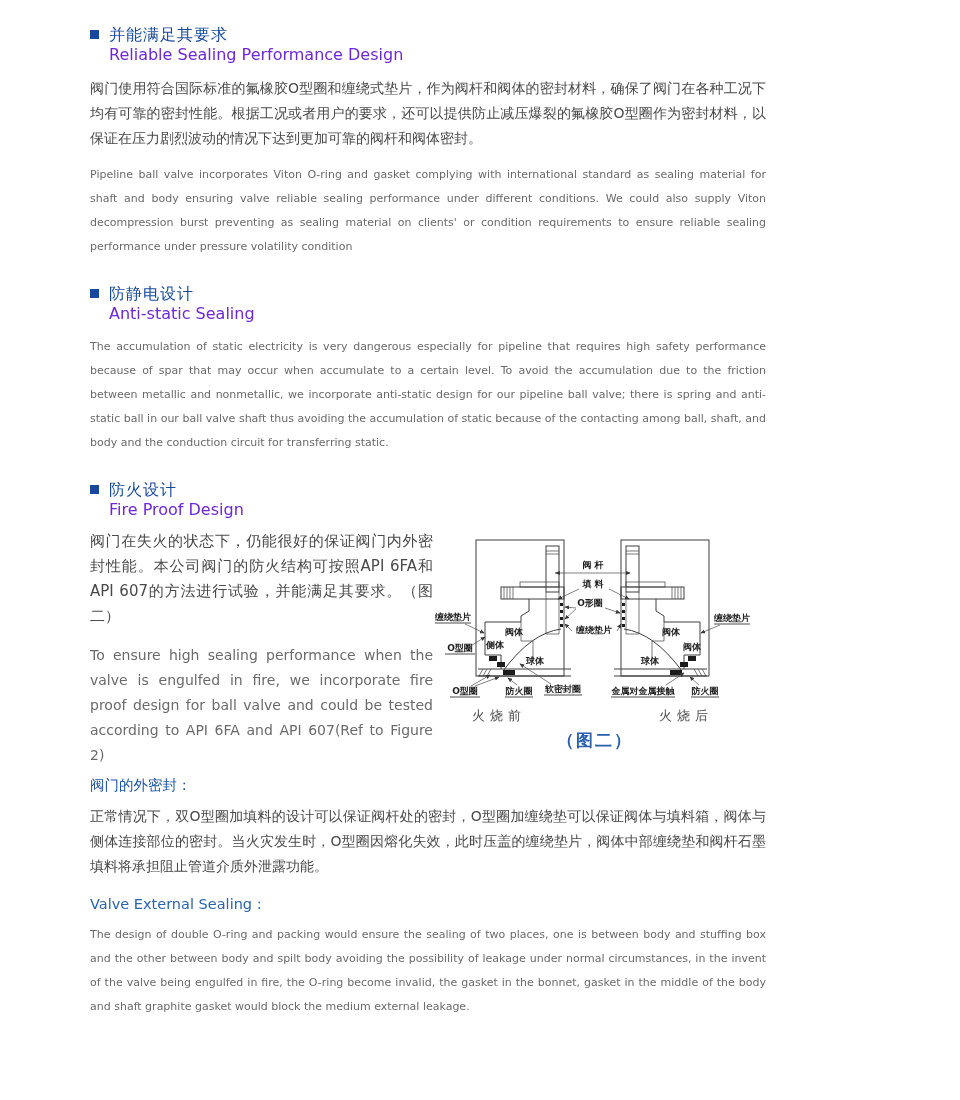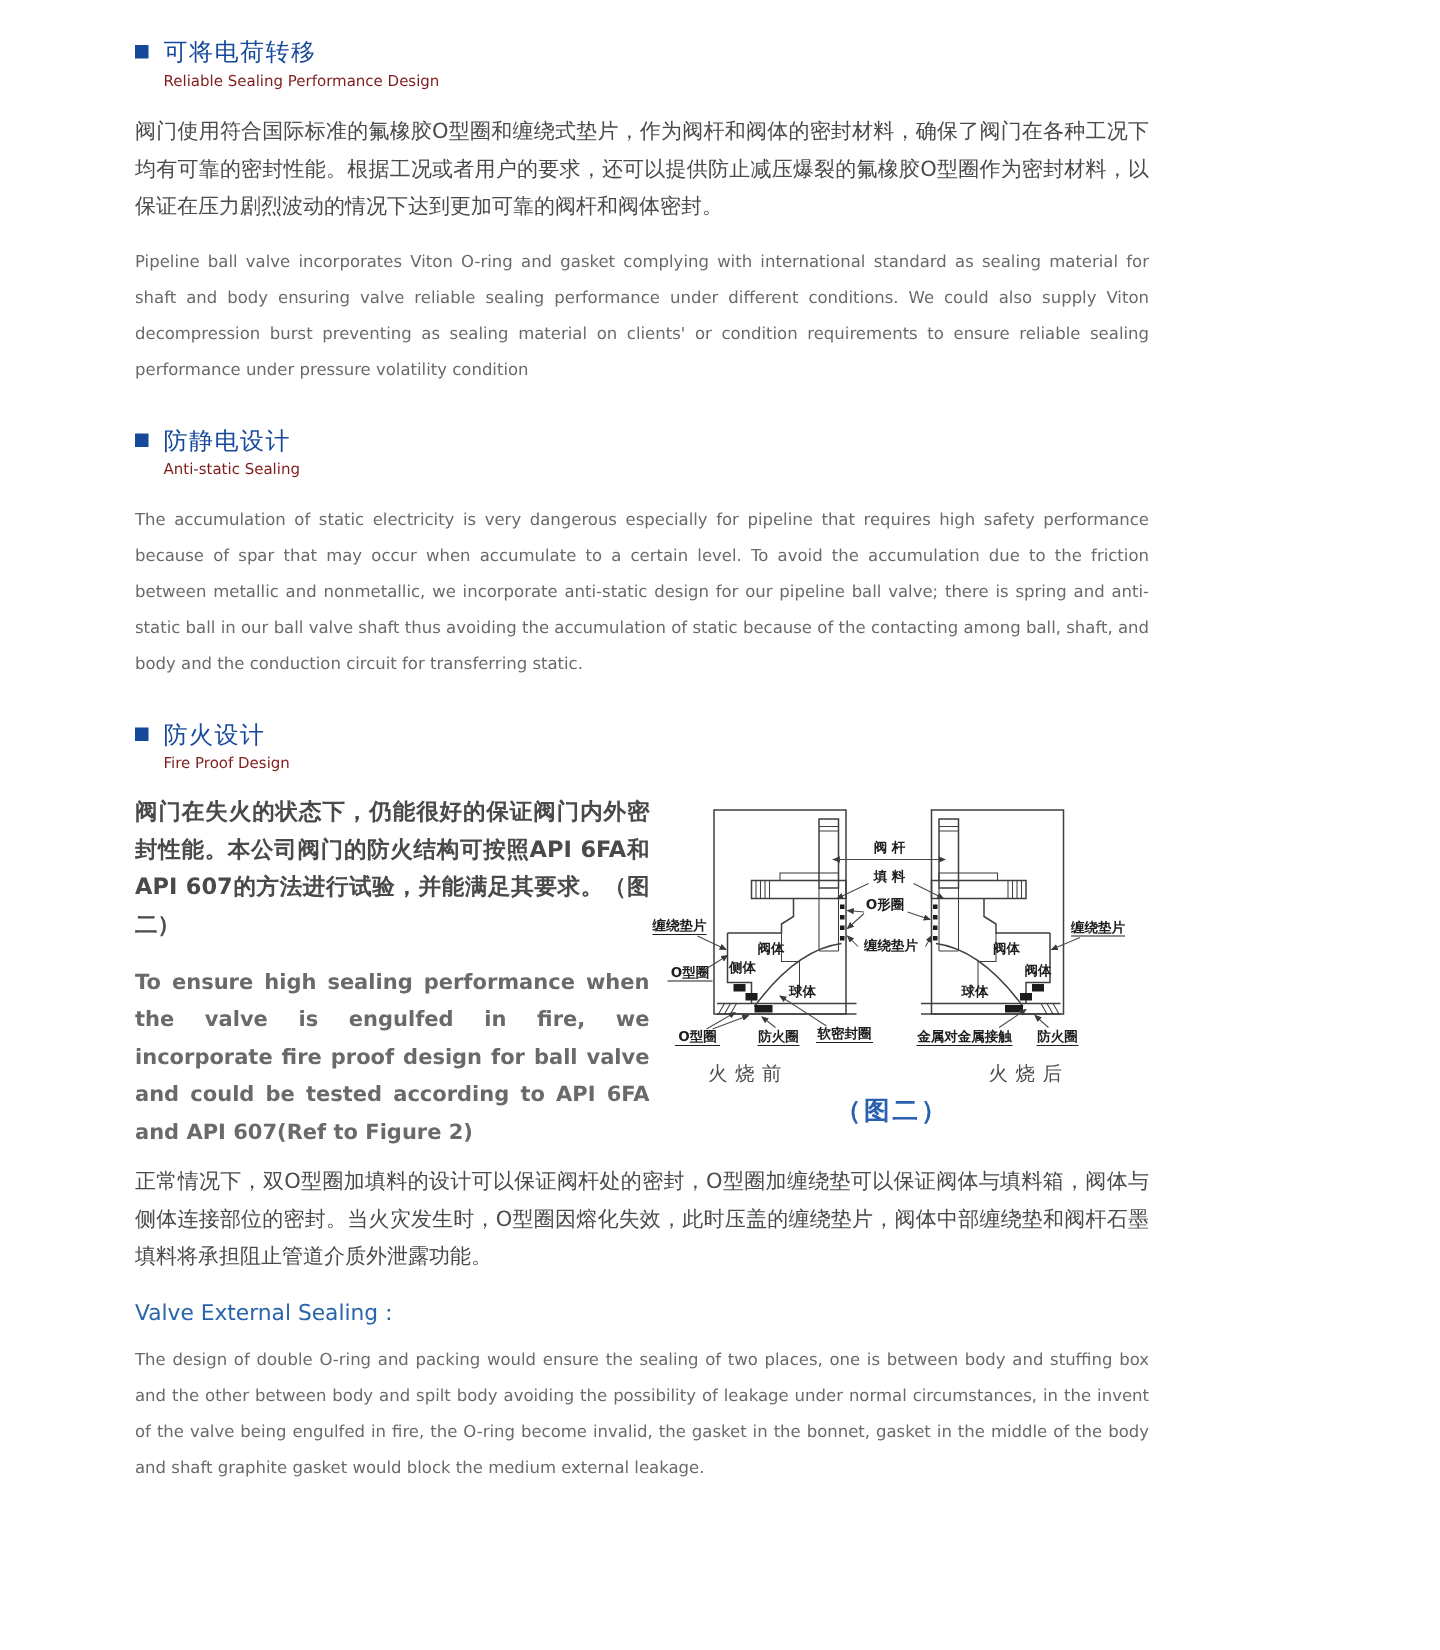--- a/index.html
+++ b/index.html
@@ -27,44 +27,44 @@
     width: 9px; height: 9px;
     background: #17499b;
   }
   .title-zh {
     font-size: 16px;
     line-height: 21px;
     color: #17499b;
     letter-spacing: 1px;
   }
   .subtitle-en {
-    font-size: 10px;
+    font-size: 16px;
     line-height: 19px;
-    color: #7f1d1d;
+    color: #6d28d9;
   }
   .para-zh {
     margin: 12px 0 0 0;
     font-size: 14px;
     line-height: 25px;
     color: #4a4a4a;
     text-align: justify;
   }
   .para-en {
     margin: 12px 0 0 0;
     font-size: 11px;
     line-height: 24px;
     color: #6a6a6a;
     text-align: justify;
   }
   .fire-cols {
     display: flex;
     align-items: flex-start;
     margin-top: 10px;
   }
-  .fire-left { width: 343px; flex: none; font-weight: bold; }
+  .fire-left { width: 343px; flex: none; }
   .fire-left .para-zh { margin-top: 0; font-size: 15px; line-height: 25px; }
   .fire-left .para-en { margin-top: 14px; font-size: 14px; line-height: 25px; }
   .fire-right { width: 333px; flex: none; margin-left: 0; }
   .blue-heading-zh {
     margin-top: 6px;
     font-size: 14.5px;
     line-height: 22px;
     color: #1d55a3;
   }
   .blue-heading-en {
@@ -104,21 +104,21 @@
 </style>
 </head>
 <body>
 
 <div class="page">
   <div class="content">
 
     <div class="section">
       <div class="sec-head">
         <div class="bullet"></div>
-        <div class="title-zh">可将电荷转移</div>
+        <div class="title-zh">并能满足其要求</div>
         <div class="subtitle-en">Reliable Sealing Performance Design</div>
       </div>
       <p class="para-zh">阀门使用符合国际标准的氟橡胶O型圈和缠绕式垫片，作为阀杆和阀体的密封材料，确保了阀门在各种工况下均有可靠的密封性能。根据工况或者用户的要求，还可以提供防止减压爆裂的氟橡胶O型圈作为密封材料，以保证在压力剧烈波动的情况下达到更加可靠的阀杆和阀体密封。</p>
       <p class="para-en">Pipeline ball valve incorporates Viton O-ring and gasket complying with international standard as sealing material for shaft and body ensuring valve reliable sealing performance under different conditions. We could also supply Viton decompression burst preventing as sealing material on clients' or condition requirements to ensure reliable sealing performance under pressure volatility condition</p>
     </div>
 
     <div class="section">
       <div class="sec-head">
         <div class="bullet"></div>
         <div class="title-zh">防静电设计</div>
@@ -284,19 +284,20 @@
 
             <text class="cap" x="66" y="191" text-anchor="middle">火烧前</text>
             <text class="cap" x="253" y="191" text-anchor="middle">火烧后</text>
             <text class="figlbl" x="162" y="217" text-anchor="middle">（图二）</text>
           </svg>
         </div>
       </div>
     </div>
 
     <div class="section" style="margin-top:4px;">
+      <div class="blue-heading-zh">阀门的外密封：</div>
       <p class="para-zh ext-para-zh">正常情况下，双O型圈加填料的设计可以保证阀杆处的密封，O型圈加缠绕垫可以保证阀体与填料箱，阀体与侧体连接部位的密封。当火灾发生时，O型圈因熔化失效，此时压盖的缠绕垫片，阀体中部缠绕垫和阀杆石墨填料将承担阻止管道介质外泄露功能。</p>
       <div class="blue-heading-en">Valve External Sealing：</div>
       <p class="para-en ext-para-en">The design of double O-ring and packing would ensure the sealing of two places, one is between body and stuffing box and the other between body and spilt body avoiding the possibility of leakage under normal circumstances, in the invent of the valve being engulfed in fire, the O-ring become invalid, the gasket in the bonnet, gasket in the middle of the body and shaft graphite gasket would block the medium external leakage.</p>
     </div>
 
   </div>
 </div>
 
 </body></html>

